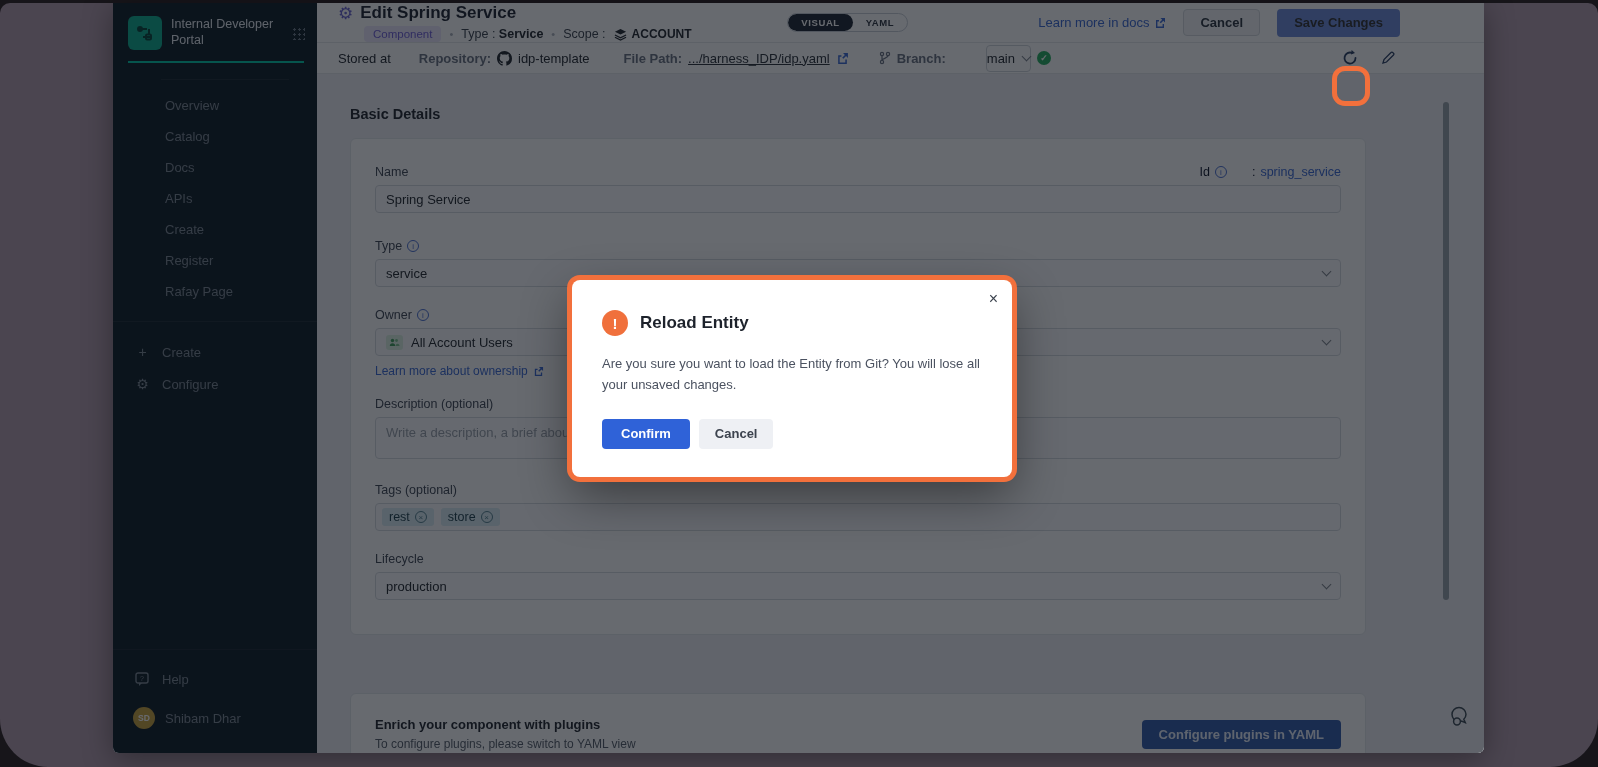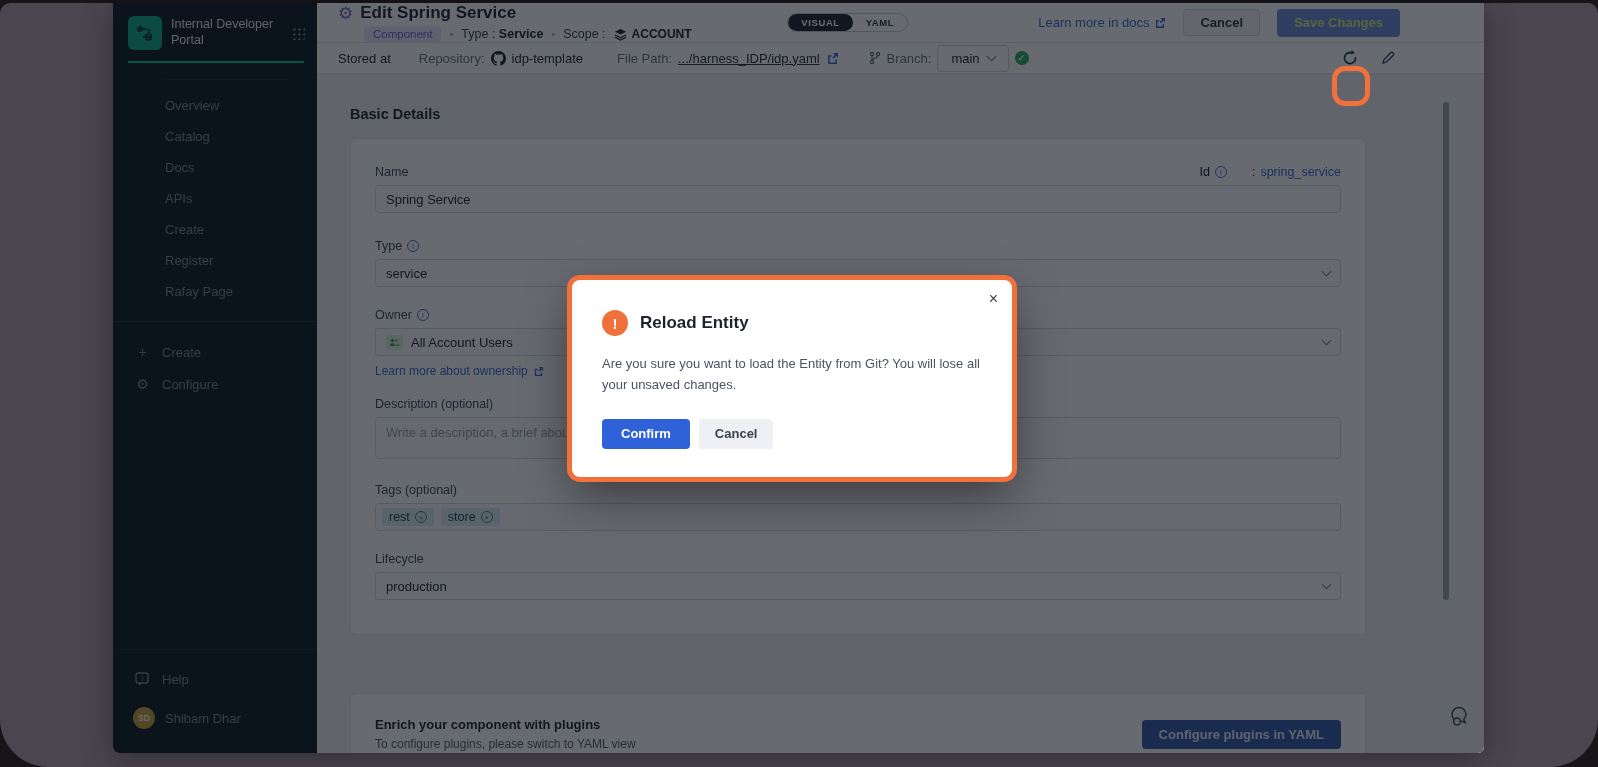--- a/index.html
+++ b/index.html
@@ -54,30 +54,30 @@
   .toggle { display:flex; align-items:center; border:1px solid #c9ced6; border-radius:999px;
             background:#fff; margin-left:auto; height:19px; overflow:hidden; }
   .toggle-seg { font-size:9.5px; font-weight:bold; letter-spacing:.6px; padding:3px 13px; color:#2e3540; }
   .toggle-seg.active { background:#1f2733; color:#fff; border-radius:999px; }
 
   .hdr-right { display:flex; align-items:center; gap:17px; margin-left:130px; }
   .docs-link { font-size:13px; color:#3b69d4; display:flex; align-items:center; gap:5px; cursor:pointer; }
   .btn { border-radius:4px; font-size:13px; font-weight:bold; cursor:pointer; display:inline-flex;
          align-items:center; justify-content:center; border:none; font-family:inherit; }
   .btn-cancel-hdr { background:#f4f5f7; border:1px solid #d4d8de; color:#2e3540; height:27px; padding:0 16px; }
-  .btn-save { background:#4a6fd1; color:#bef264; height:28px; padding:0 17px; opacity:.8; }
+  .btn-save { background:#4a6fd1; color:#000000; height:28px; padding:0 17px; opacity:.8; }
 
   .toolbar { height:47px; background:#fff; border-bottom:1px solid #e4e7ea;
              display:flex; align-items:center; padding:0 88px 0 21px; gap:10px; font-size:13px; }
-  .tb-label { color:#6a7280; }
+  .tb-label { color:#6a7280;font-weight:bold; }
   .tb-strong { color:#23282f; font-weight:normal; }
   .tb-group { display:flex; align-items:center; gap:6px; }
   .filepath-link { color:#2a3038; text-decoration:underline; cursor:pointer; }
   .branch-select { display:flex; align-items:center; gap:8px; border:1px solid #cfd4da; border-radius:4px;
-                   height:27px; padding:0 13px; color:#23282f; cursor:pointer; }
+                   height:27px; padding:0 0; color:#23282f; cursor:pointer;margin-left:34px; }
   .chev { width:7px; height:7px; border-right:1.5px solid #7b828c; border-bottom:1.5px solid #7b828c;
           transform:rotate(45deg); margin-top:-3px; }
   .check-circle { width:14px; height:14px; border-radius:50%; background:#27ae60; color:#fff;
                   font-size:9px; display:flex; align-items:center; justify-content:center; font-weight:bold; }
   .tb-icons { margin-left:auto; display:flex; align-items:center; gap:15px; }
   .icon-refresh-wrap { width:30px; height:30px; display:flex; align-items:center; justify-content:center; }
 
   .content { flex:1; padding:32px 0 0 33px; position:relative; }
   .section-title { font-size:14.5px; font-weight:bold; color:#22272f; margin-bottom:16px; }
   .card { background:#fff; border:1px solid #e3e6ea; border-radius:6px; width:1016px; }

